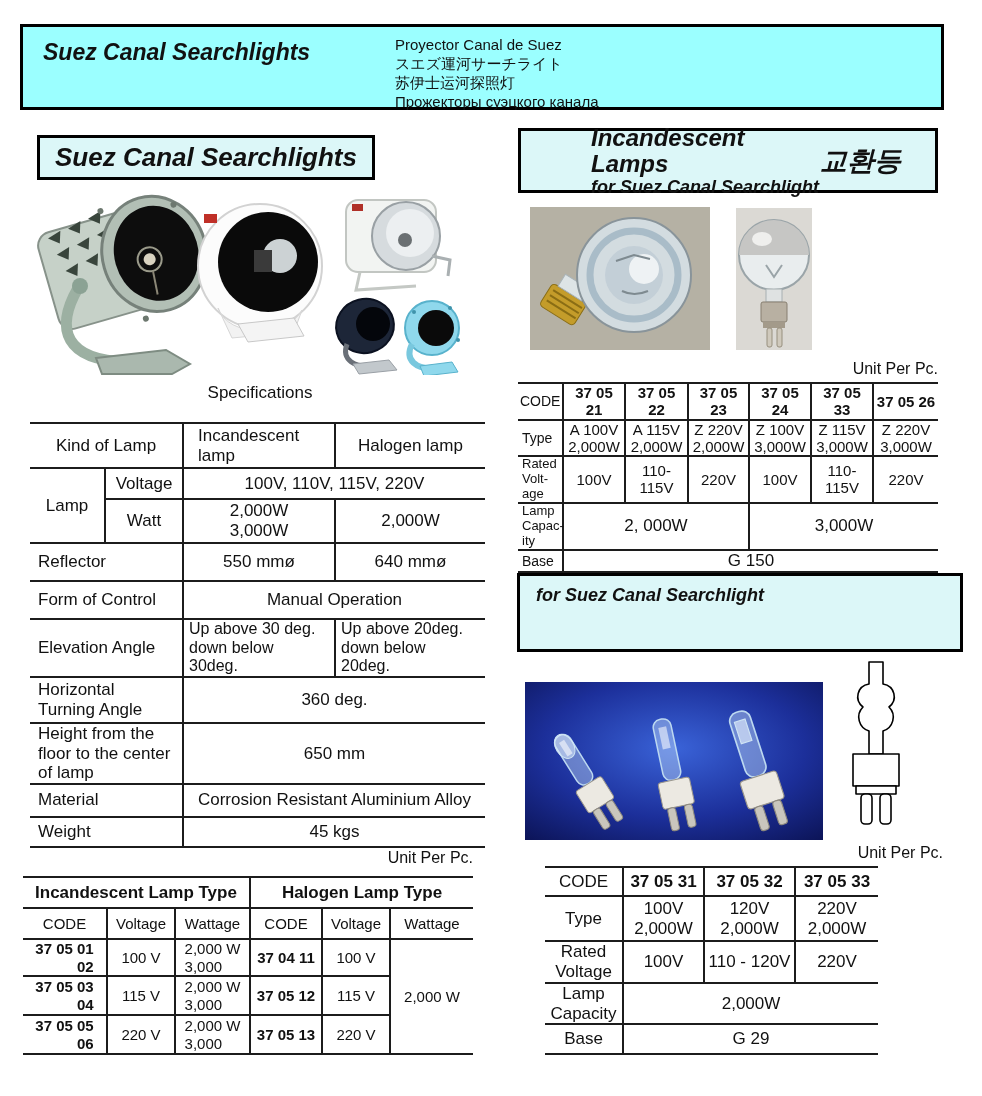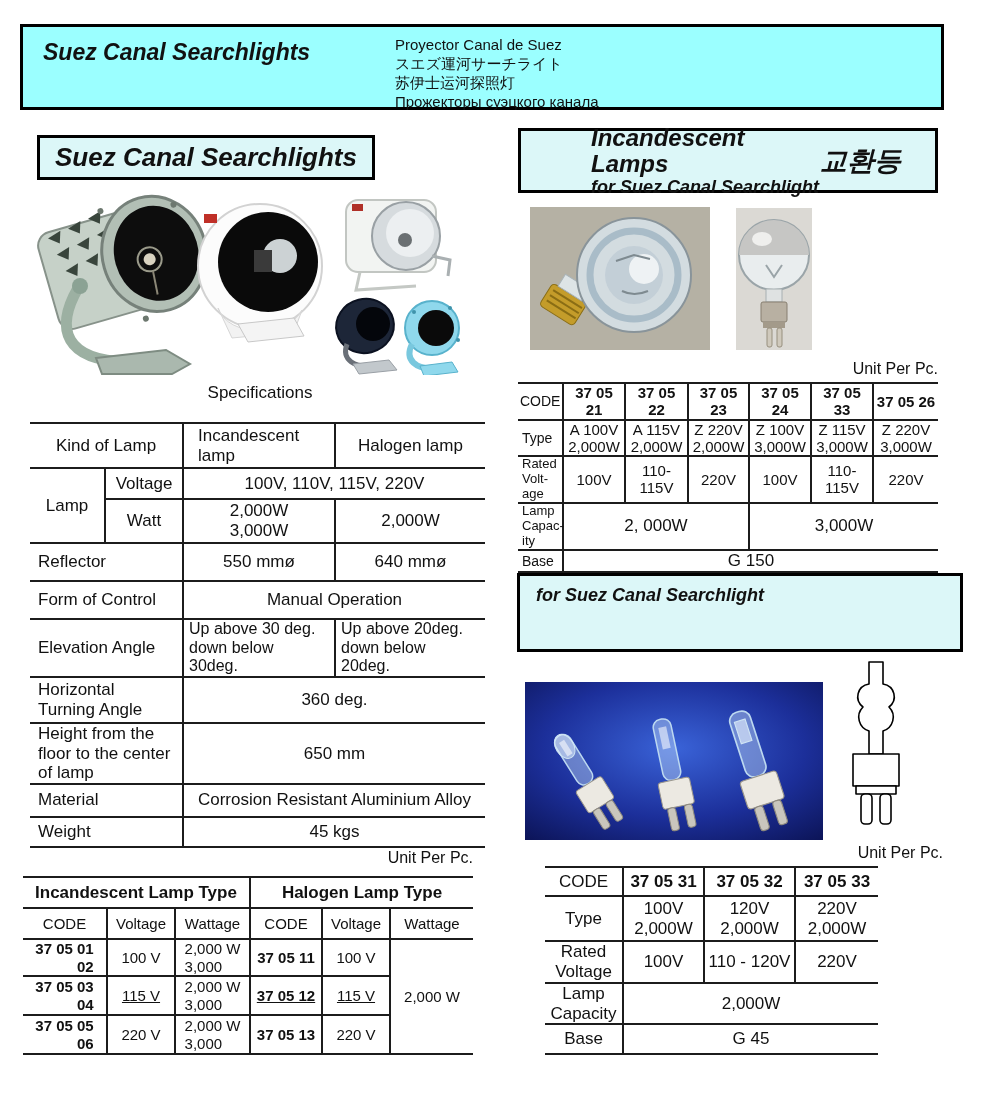--- a/index.html
+++ b/index.html
@@ -214,25 +214,25 @@
       <td class="bb bl mid">CODE</td>
       <td class="bb bl mid">Voltage</td>
       <td class="bb bl mid">Wattage</td>
     </tr>
     <tr style="height:37px;">
       <td class="bb mid bold"><span class="alr pre">37 05 01
 02</span></td>
       <td class="bb bl mid">100 V</td>
       <td class="bb bl mid"><span class="all pre">2,000 W
 3,000</span></td>
-      <td class="bb bl mid bold">37 05 11</td>
+      <td class="bb bl mid bold">37 04 11</td>
       <td class="bb bl mid">100 V</td>
       <td rowspan="3" class="bb bl mid">2,000 W</td>
     </tr>
-    <tr style="height:39px;text-decoration:underline;">
+    <tr style="height:39px;">
       <td class="bb mid bold"><span class="alr pre">37 05 03
 04</span></td>
       <td class="bb bl mid">115 V</td>
       <td class="bb bl mid"><span class="all pre">2,000 W
 3,000</span></td>
       <td class="bb bl mid bold">37 05 12</td>
       <td class="bb bl mid">115 V</td>
     </tr>
     <tr style="height:39px;">
       <td class="bb mid bold"><span class="alr pre">37 05 05
@@ -428,18 +428,18 @@
       <td class="bb bl">110 - 120V</td>
       <td class="bb bl">220V</td>
     </tr>
     <tr style="height:41px;">
       <td class="bb">Lamp
 Capacity</td>
       <td colspan="3" class="bb bl">2,000W</td>
     </tr>
     <tr style="height:30px;">
       <td class="bb">Base</td>
-      <td colspan="3" class="bb bl">G 45</td>
+      <td colspan="3" class="bb bl">G 29</td>
     </tr>
   </tbody>
     </table>
 
 </div>
 
 </body></html>

